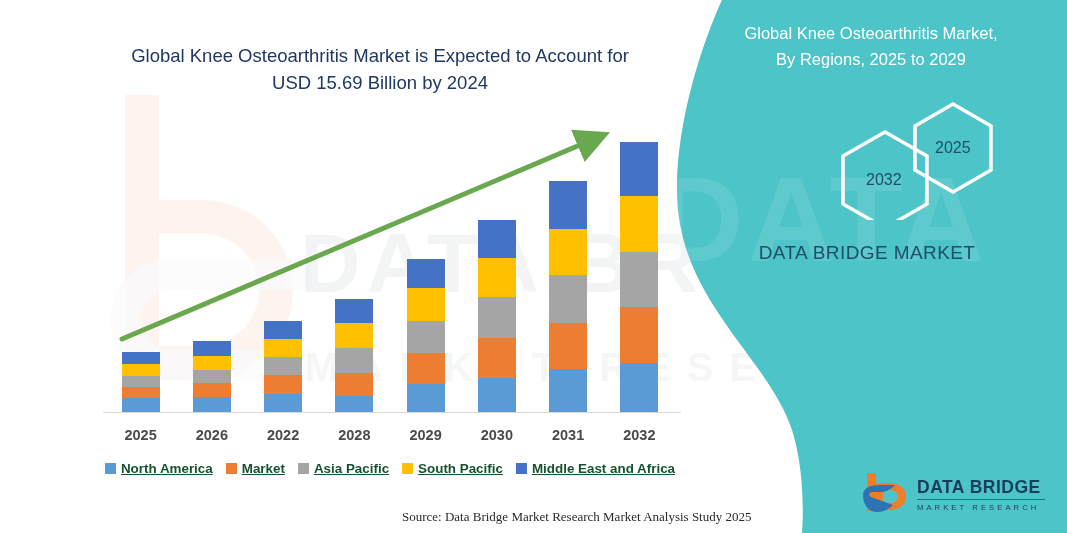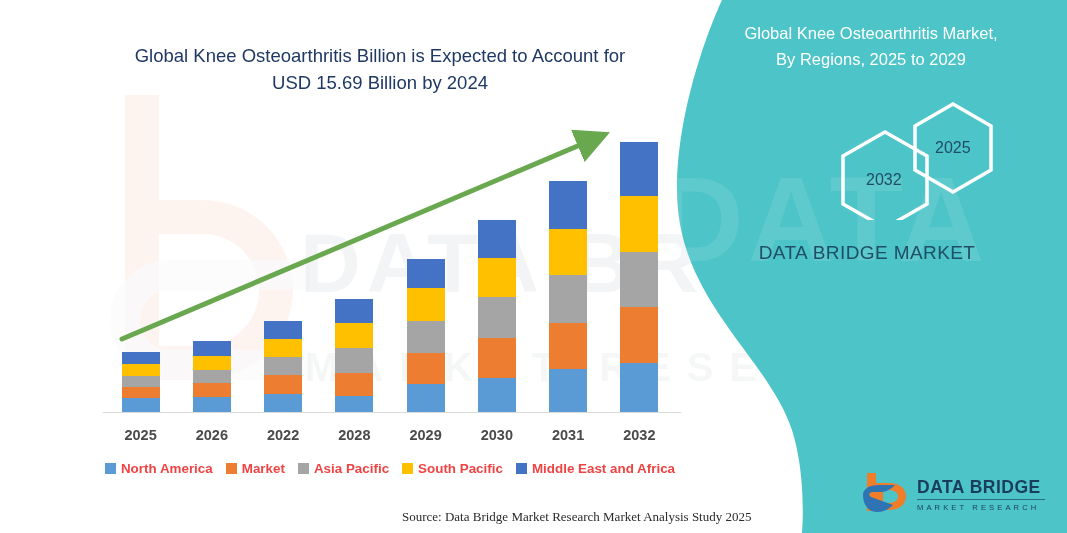--- a/index.html
+++ b/index.html
@@ -94,22 +94,23 @@
 
   
   .legend {
     position: absolute; left: 100px; top: 461px; width: 580px;
     display: flex; justify-content: center; align-items: center; gap: 13px;
     flex-wrap: nowrap;
   }
   .legend-item { display: flex; align-items: center; gap: 5px; }
   .legend-swatch { width: 11px; height: 11px; display:block; }
   .legend-label {
-    font-size: 13.4px; font-weight: 700; color: #ef4444; white-space: nowrap;
-    font-family: "Liberation Sans", sans-serif;
+    font-size: 13.4px; font-weight: 700; color: #14532d; white-space: nowrap;
+    font-family: "Liberation Sans", sans-serif;
+    text-decoration: underline;
   }
 
   
   .footer-left {
     position: absolute; left: 84px; top: 509px;
     font-size: 9.4px; color: #2b2b2b; font-family: "Liberation Serif", serif;
     white-space: nowrap;
   }
   .footer-right {
     position: absolute; left: 402px; top: 509px;
@@ -168,21 +169,21 @@
     <div class="wm-b">
       <div class="stem"></div>
       <div class="bowl"></div>
       <div class="bowl2"></div>
     </div>
 
     <div class="wm-text">DATA BRIDGE</div>
     <div class="wm-text2">MARKET RESEARCH</div>
 
     <div class="chart-title">
-      <span>Global Knee Osteoarthritis Billion is Expected to Account for</span><br>
+      <span>Global Knee Osteoarthritis Market is Expected to Account for</span><br>
       <span>USD 15.69 Billion by 2024</span>
     </div>
 
     <div class="chart-area">
       <div class="plot">
         <div class="bars" id="bars">
             <div class="bar-col">
               <div class="bar">
                 <div class="seg" style="height: 12px; background: rgb(68, 114, 196);"></div>
                 <div class="seg" style="height: 12px; background: rgb(255, 192, 0);"></div>

